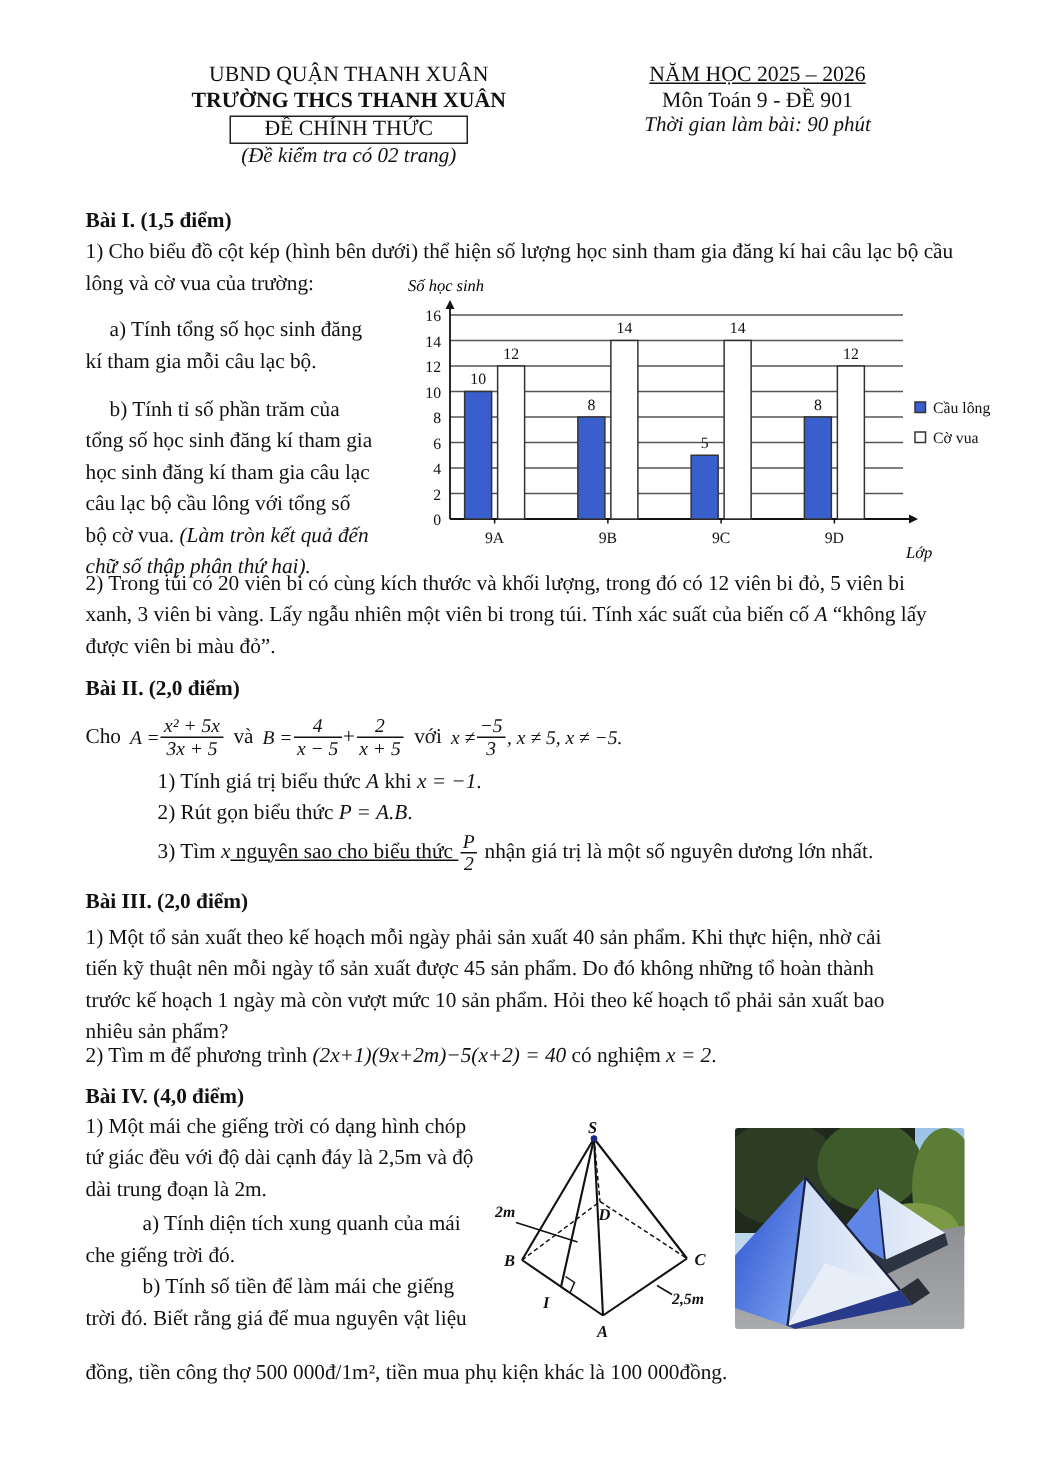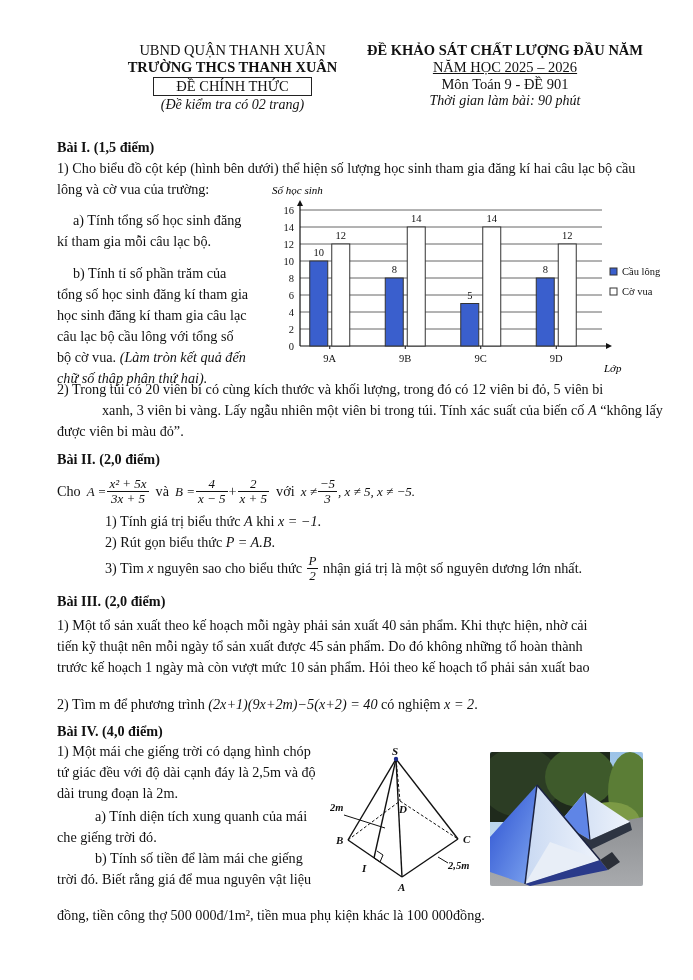--- a/index.html
+++ b/index.html
@@ -33,21 +33,20 @@
 </head>
 <body>
 
 <div class="abs hdr-left">
   <div class="l1">UBND QUẬN THANH XUÂN</div>
   <div class="l2">TRƯỜNG THCS THANH XUÂN</div>
   <div><span class="boxed">ĐỀ CHÍNH THỨC</span></div>
   <div class="l4">(Đề kiểm tra có 02 trang)</div>
 </div>
 <div class="abs hdr-right">
-  <div class="l1">ĐỀ KHẢO SÁT CHẤT LƯỢNG ĐẦU NĂM</div>
   <div class="l2 u">NĂM HỌC 2025 – 2026</div>
   <div class="l3">Môn Toán 9 - ĐỀ 901</div>
   <div class="l4">Thời gian làm bài: 90 phút</div>
 </div>
 
 <div class="abs sec-title" style="left:57px; top:137px;">Bài I. (1,5 điểm)</div>
 <div class="abs para" style="left:57px; top:158px; width:600px; white-space:nowrap;">1) Cho biểu đồ cột kép (hình bên dưới) thể hiện số lượng học sinh tham gia đăng kí hai câu lạc bộ cầu</div>
 <div class="abs para" style="left:57px; top:179px;">lông và cờ vua của trường:</div>
 
 <div class="abs para" style="left:57px; top:210px; width:210px;">
@@ -117,21 +116,21 @@
     </g>
   <g id="legend">
       <rect x="348" y="88" width="7" height="7" fill="#3a5fcd" stroke="#333" stroke-width="1"></rect>
       <text x="360" y="95" font-size="10.5" fill="#111">Cầu lông</text>
       <rect x="348" y="108" width="7" height="7" fill="#ffffff" stroke="#333" stroke-width="1"></rect>
       <text x="360" y="115" font-size="10.5" fill="#111">Cờ vua</text>
     </g>
 </svg>
 
 <div class="abs para" style="left:57px; top:379px; white-space:nowrap;">2) Trong túi có 20 viên bi có cùng kích thước và khối lượng, trong đó có 12 viên bi đỏ, 5 viên bi</div>
-<div class="abs para" style="left:57px; top:400px; white-space:nowrap;margin-left:45px;"><span>xanh, 3 viên bi vàng. Lấy ngẫu nhiên một viên bi trong túi. Tính xác suất của biến cố </span><span class="m">A</span><span> “không lấy</span></div>
+<div class="abs para" style="left:57px; top:400px; white-space:nowrap;"><span>xanh, 3 viên bi vàng. Lấy ngẫu nhiên một viên bi trong túi. Tính xác suất của biến cố </span><span class="m">A</span><span> “không lấy</span></div>
 <div class="abs para" style="left:57px; top:421px;">được viên bi màu đỏ”.</div>
 
 <div class="abs sec-title" style="left:57px; top:449px;">Bài II. (2,0 điểm)</div>
 <div class="abs para" style="left:57px; top:471px; white-space:nowrap; display:flex; align-items:center; height:40px;">
   <span style="margin-right:6px;">Cho</span>
   <span class="m" style="font-size:13px;">A =</span>
   <span class="frac">
       <span class="num">x² + 5x</span>
       <span class="den">3x + 5</span>
     </span>
@@ -152,33 +151,34 @@
       <span class="num">−5</span>
       <span class="den">3</span>
     </span>
   <span class="m" style="font-size:13px;">, x ≠ 5, x ≠ −5.</span>
 </div>
 <div class="abs para" style="left:105px; top:511px; white-space:nowrap;"><span>1) Tính giá trị biểu thức </span><span class="m">A</span><span> khi </span><span class="m">x = −1</span><span>.</span></div>
 <div class="abs para" style="left:105px; top:532px; white-space:nowrap;"><span>2) Rút gọn biểu thức </span><span class="m">P = A.B</span><span>.</span></div>
 <div class="abs para" style="left:105px; top:551px; white-space:nowrap; display:flex; align-items:center; height:34px;">
     <span style="white-space:pre;">3) Tìm </span>
     <span class="m">x</span>
-    <span style="white-space:pre;"> nguyên sao cho biểu thức </span>
+    <span style="white-space:pre;text-decoration:underline;"> nguyên sao cho biểu thức </span>
     <span class="frac">
       <span class="num">P</span>
       <span class="den">2</span>
     </span>
     <span style="white-space:pre;"> nhận giá trị là một số nguyên dương lớn nhất.</span>
   </div>
 
 <div class="abs sec-title" style="left:57px; top:591px;">Bài III. (2,0 điểm)</div>
 <div class="abs para" style="left:57px; top:615px; width:600px;">
   <div style="white-space:nowrap;">1) Một tổ sản xuất theo kế hoạch mỗi ngày phải sản xuất 40 sản phẩm. Khi thực hiện, nhờ cải</div>
   <div style="white-space:nowrap;">tiến kỹ thuật nên mỗi ngày tổ sản xuất được 45 sản phẩm. Do đó không những tổ hoàn thành</div>
   <div style="white-space:nowrap;">trước kế hoạch 1 ngày mà còn vượt mức 10 sản phẩm. Hỏi theo kế hoạch tổ phải sản xuất bao</div>
+  <div>nhiêu sản phẩm?</div>
 </div>
 <div class="abs para" style="left:57px; top:694px; white-space:nowrap;"><span style="white-space:pre;">2) Tìm m để phương trình </span><span class="m">(2x+1)(9x+2m)−5(x+2) = 40</span><span style="white-space:pre;"> có nghiệm </span><span class="m">x = 2</span><span>.</span></div>
 
 <div class="abs sec-title" style="left:57px; top:721px;">Bài IV. (4,0 điểm)</div>
 <div class="abs para" style="left:57px; top:741px; width:275px;">
   <div style="white-space:nowrap;">1) Một mái che giếng trời có dạng hình chóp</div>
   <div style="white-space:nowrap;">tứ giác đều với độ dài cạnh đáy là 2,5m và độ</div>
   <div>dài trung đoạn là 2m.</div>
 </div>
 <div class="abs para" style="left:57px; top:806px; width:275px;">

